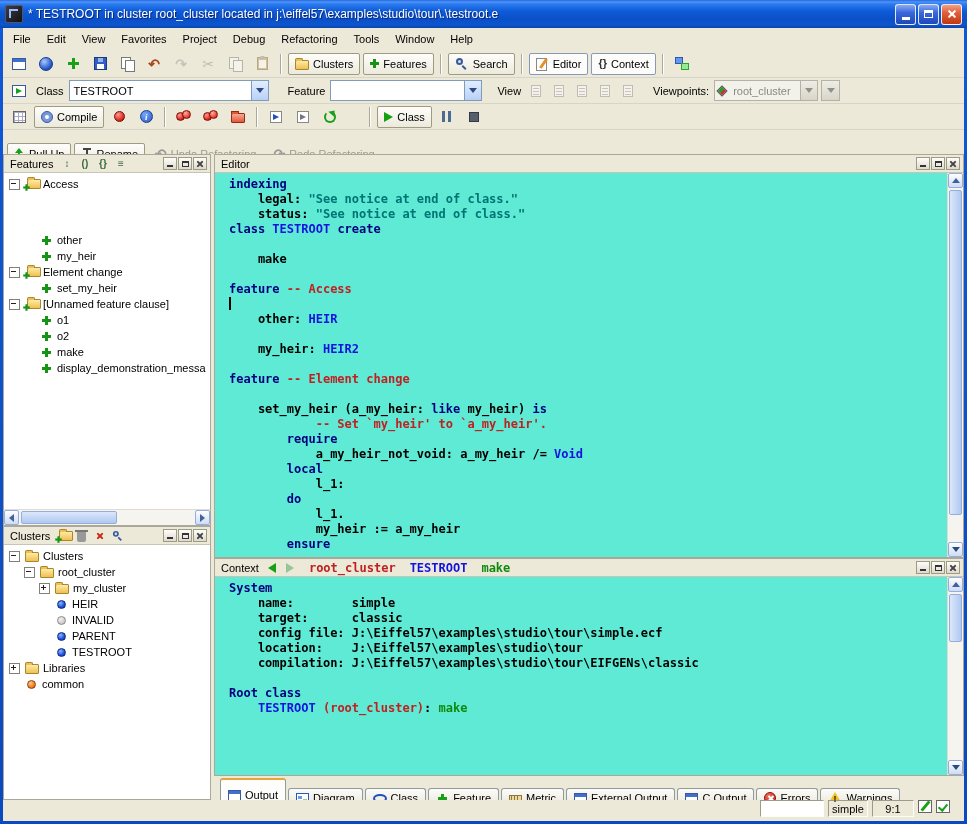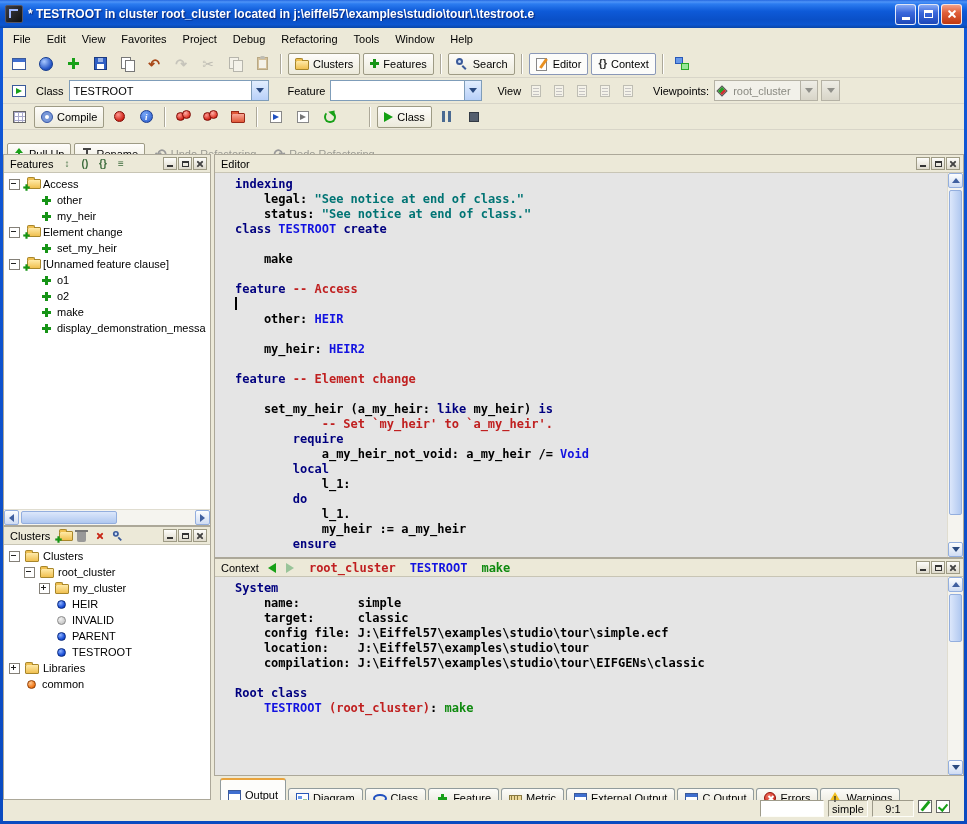--- a/index.html
+++ b/index.html
@@ -2,21 +2,21 @@
 <html><head>
 <meta charset="utf-8">
 <style>
 html,body{margin:0;padding:0;}
 body{width:967px;height:824px;overflow:hidden;font-family:"Liberation Sans",sans-serif;font-size:11px;color:#000;background:#ece9d8;}
 .frame{position:relative;width:967px;height:824px;background:linear-gradient(180deg,#1058d8,#0a4ac0);}
 .titlebar{position:absolute;top:0;left:0;right:0;height:28px;display:flex;align-items:center;gap:5px;padding:0 5px;box-sizing:border-box;
  background:linear-gradient(180deg,#2568e0 0%,#4e94f8 7%,#2c7cf0 14%,#0e5ad8 40%,#0a50c8 70%,#0d56d0 88%,#0a46a8 100%);}
 .app-icon{width:16px;height:16px;border-radius:2px;background:linear-gradient(135deg,#3c3c44,#111);border:1px solid #556;position:relative;flex:none;}
 .app-icon::after{content:"";position:absolute;left:3px;top:3px;width:7px;height:7px;border:2px solid #9fb8ff;border-right:none;border-bottom:none;}
-.title-text{color:#fff;font-weight:bold;font-size:12px;text-shadow:1px 1px 1px rgba(0,0,60,.6);white-space:nowrap;overflow:hidden;flex:1;}
+.title-text{color:#fff;font-weight:normal;font-size:12px;text-shadow:1px 1px 1px rgba(0,0,60,.6);white-space:nowrap;overflow:hidden;flex:1;}
 .win-btns{display:flex;gap:2px;flex:none;}
 .wbtn{width:21px;height:21px;border-radius:3px;border:1px solid rgba(255,255,255,.85);display:flex;align-items:center;justify-content:center;box-sizing:border-box;}
 .wbtn.minb,.wbtn.maxb{background:linear-gradient(180deg,#88aaf4,#3a68dc 40%,#1e48b8);}
 .wbtn.closeb{background:linear-gradient(180deg,#f2a088,#e0603a 40%,#c03810);}
 .gl-min{width:8px;height:3px;background:#fff;margin-top:8px;}
 .gl-max{width:9px;height:8px;border:1px solid #fff;border-top-width:3px;box-sizing:border-box;}
 .xg{position:relative;width:10px;height:10px;display:inline-block;}
 .xg::before,.xg::after{content:"";position:absolute;left:4px;top:0;width:2px;height:10px;background:#fff;border-radius:1px;}
 .xg::before{transform:rotate(45deg);}.xg::after{transform:rotate(-45deg);}
 .xg.dark{width:8px;height:8px;}
@@ -88,21 +88,21 @@
 .dot{width:9px;height:9px;border-radius:50%;flex:none;display:inline-block;box-sizing:border-box;}
 .dot.blue{background:radial-gradient(circle at 35% 30%,#90b4ff,#1c50d8 60%,#0a2f9c);border:1px solid #082a80;}
 .dot.gray{background:radial-gradient(circle at 35% 30%,#f2f2f2,#b8b8b8);border:1px solid #8a8a8a;}
 .dot.orange{background:radial-gradient(circle at 35% 30%,#ffc890,#f07818 65%,#b84c08);border:1px solid #904008;}
 .sbv{position:absolute;top:18px;right:0;bottom:0;width:16px;background:#f5f4ef;border-left:1px solid #e0ddd0;box-sizing:border-box;}
 .sbh{position:absolute;left:0;right:0;bottom:0;height:16px;background:#f5f4ef;border-top:1px solid #e0ddd0;box-sizing:border-box;}
 .sbtn{position:absolute;width:15px;height:15px;background:linear-gradient(180deg,#fdfefe,#cfdcf3);border:1px solid #93aede;border-radius:2px;display:flex;align-items:center;justify-content:center;box-sizing:border-box;}
 .sthumb{position:absolute;background:linear-gradient(90deg,#dce7fb,#b0c8f0);border:1px solid #93aede;border-radius:2px;box-sizing:border-box;}
 .sbh .sthumb{top:1px;bottom:1px;background:linear-gradient(180deg,#dce7fb,#b0c8f0);}
 .sbv .sthumb{left:1px;right:1px;}
-.codearea{position:absolute;top:18px;left:0;right:16px;bottom:0;overflow:hidden;padding:4px 0 0 20px;background:#e5e5e5;}
+.codearea{position:absolute;top:18px;left:0;right:16px;bottom:0;overflow:hidden;padding:4px 0 0 14px;background:#5eead4;}
 .cline{height:15px;white-space:pre;font-family:"DejaVu Sans Mono",monospace;font-size:12px;font-weight:bold;line-height:15px;}
 .seg-kw{color:#00007f;}
 .seg-cls{color:#1212e0;}
 .seg-str{color:#007474;}
 .seg-com{color:#c02020;}
 .seg-p{color:#000;}
 .seg-feat{color:#0f8a0f;}
 .caret{display:inline-block;width:2px;height:13px;background:#000;vertical-align:text-top;}
 .crumb{font-family:"DejaVu Sans Mono",monospace;font-size:12px;font-weight:bold;margin-right:14px;}
 .crumb-red{color:#c02020;}
@@ -434,21 +434,21 @@
               <div class="trow" style="padding-left: 5px;">
                 <span class="exp"></span>
                 <span class="ticon">
                   <span class="clausewrap">
                     <span class="fold"></span>
                     <span class="crossg"></span>
                   </span>
                 </span>
                 <span class="tlabel">Access</span>
               </div>
-              <div class="trow" style="padding-left: 20px;">
+              <div class="trow" style="padding-left: 20px; margin-top: 40px;">
                 <span class="expsp"></span>
                 <span class="ticon">
                   <span class="crossg"></span>
                 </span>
                 <span class="tlabel">other</span>
               </div>
               <div class="trow" style="padding-left: 20px;">
                 <span class="expsp"></span>
                 <span class="ticon">
                   <span class="crossg"></span>

